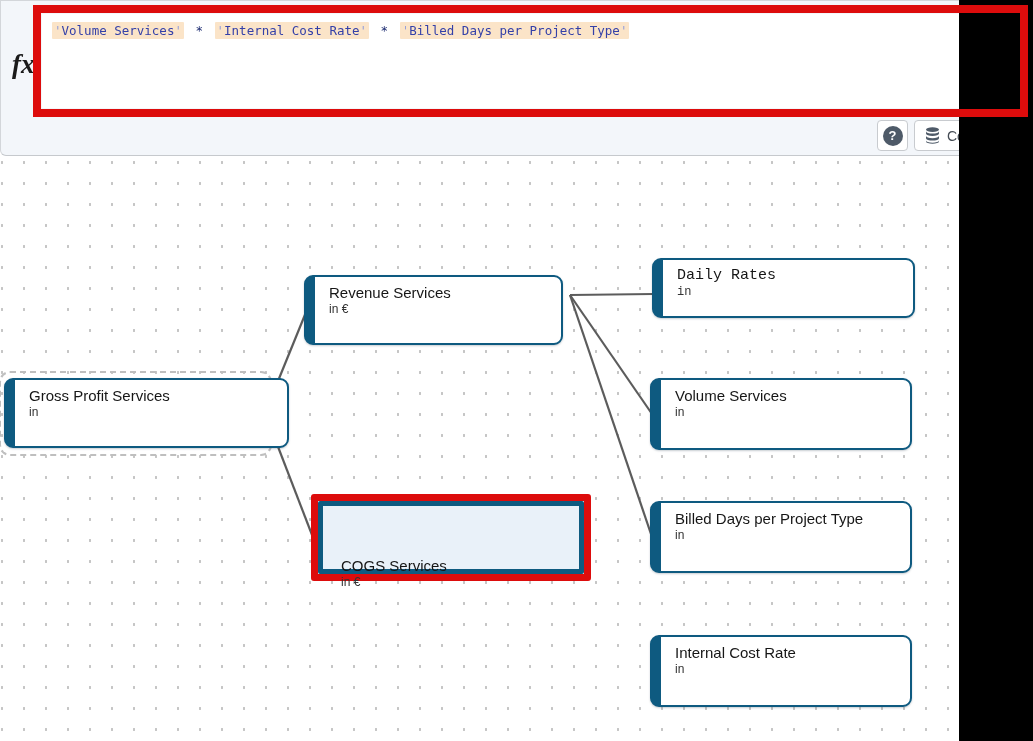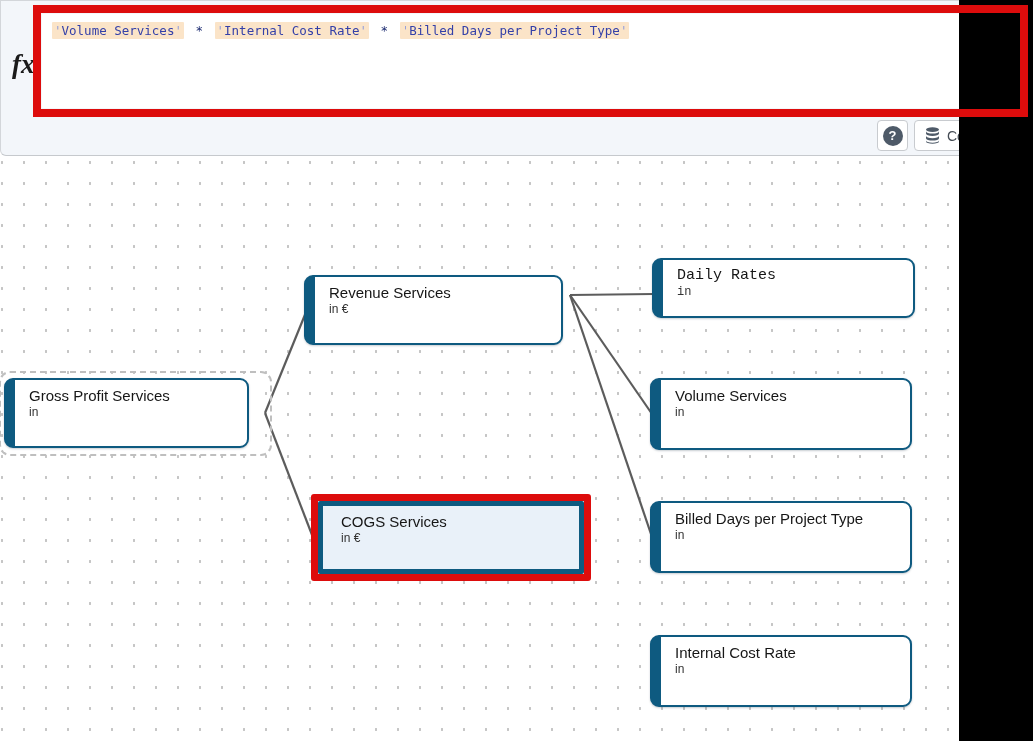--- a/index.html
+++ b/index.html
@@ -60,21 +60,21 @@
     border-radius:11px;z-index:2;pointer-events:none;
   }
   .annotated-node{
     position:absolute;box-sizing:border-box;border:7px solid #dd0c0c;
     border-radius:3px;z-index:3;cursor:pointer;
   }
   .annotated-node .inner{
     width:100%;height:100%;box-sizing:border-box;background:#e9f1f9;
     border:5px solid #0e5a80;border-radius:2px;
   }
-  .annotated-node .title{font-size:15px;color:#161616;padding:7px 8px 0 18px;white-space:nowrap;overflow:hidden;}
+  .annotated-node .title{font-size:15px;color:#161616;padding:15px 8px 0 18px;white-space:nowrap;overflow:hidden;margin-top:36px;}
   .annotated-node .subtitle{font-size:12px;color:#333;padding:1px 8px 0 18px;}
   
   .black-strip{position:absolute;left:959px;top:0;width:74px;height:741px;background:#000;z-index:50;}
   .formula-annotation{
     position:absolute;left:33px;top:5px;width:995px;height:112px;box-sizing:border-box;
     border:8px solid #dd0c0c;z-index:60;pointer-events:none;
   }
 </style>
 </head>
 <body>
@@ -101,21 +101,21 @@
 <div class="canvas" id="canvas"></div>
 <svg class="edges-svg" id="edges">
     <line x1="265" y1="413" x2="313" y2="295" stroke="#5c5c5c" stroke-width="2.2"></line>
     <line x1="265" y1="413" x2="313" y2="537.5" stroke="#5c5c5c" stroke-width="2.2"></line>
     <line x1="570" y1="295" x2="654" y2="294" stroke="#5c5c5c" stroke-width="2.2"></line>
     <line x1="570" y1="295" x2="652" y2="414" stroke="#5c5c5c" stroke-width="2.2"></line>
     <line x1="570" y1="295" x2="652" y2="537" stroke="#5c5c5c" stroke-width="2.2"></line>
   </svg>
 <div id="nodes-layer">
     <div class="dashed-outline" style="left: -1px; top: 371px; width: 273px; height: 85px;"></div>
-    <div class="node" style="left: 4px; top: 378px; width: 245px; height: 70px;">
+    <div class="node" style="left: 4px; top: 378px; width: 285px; height: 70px;">
       <div class="title">Gross Profit Services</div>
       <div class="subtitle">in</div>
     </div>
     <div class="node" style="left: 304px; top: 260px; width: 259px; height: 70px; margin-top: 15px;">
       <div class="title">Revenue Services</div>
       <div class="subtitle">in €</div>
     </div>
     <div class="annotated-node" style="left: 311px; top: 494px; width: 280px; height: 87px;">
       <div class="inner">
         <div class="title">COGS Services</div>

